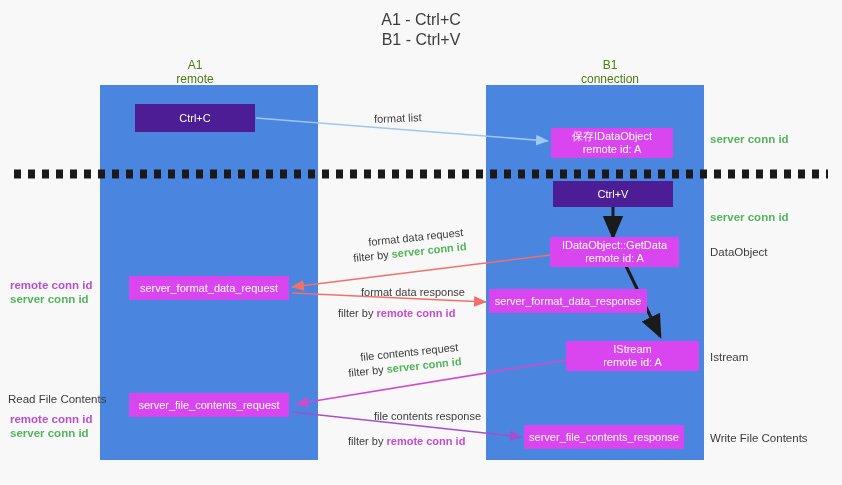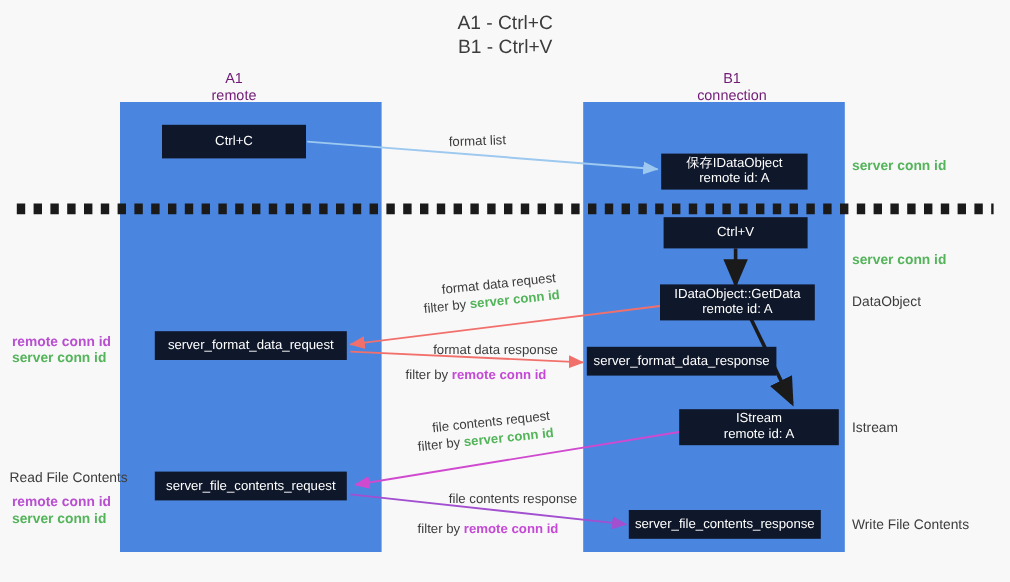--- a/index.html
+++ b/index.html
@@ -13,36 +13,36 @@
   #stage{position:absolute;left:0;top:0;width:842px;height:485px;padding-left:12px;}
 
   
   .title{
     position:absolute;left:0;top:10px;width:842px;
     text-align:center;font-size:16px;line-height:20px;color:#3c3c3c;
   }
 
   
   .colhead{
-    position:absolute;text-align:center;font-size:12px;line-height:14px;color:#701a75;
+    position:absolute;text-align:center;font-size:12px;line-height:14px;color:#4d7c0f;
   }
   .colhead .c1{display:block;}
   .colhead .c2{display:block;}
 
   
   .lane{position:absolute;background:#4a86e0;}
 
   
   .box{
     position:absolute;box-sizing:border-box;
     display:flex;flex-direction:column;align-items:center;justify-content:center;
     color:#ffffff;font-size:11px;line-height:13px;text-align:center;
   }
-  .box.green{background:#0f172a;}
-  .box.orange{background:#0f172a;}
+  .box.green{background:#4c1d95;}
+  .box.orange{background:#d946ef;}
   .box .l2{font-size:11px;text-align:center;}
 
   
   .slabel{position:absolute;font-size:11.5px;line-height:15px;color:#3c3c3c;white-space:nowrap;}
   .slabel.green{color:#53b45a;font-weight:bold;}
   .slabel.purple{color:#b84fd0;font-weight:bold;}
 
   
   .elabel{position:absolute;font-size:11px;line-height:14px;color:#3c3c3c;white-space:nowrap;}
   .elabel .g{color:#53b45a;font-weight:bold;}

